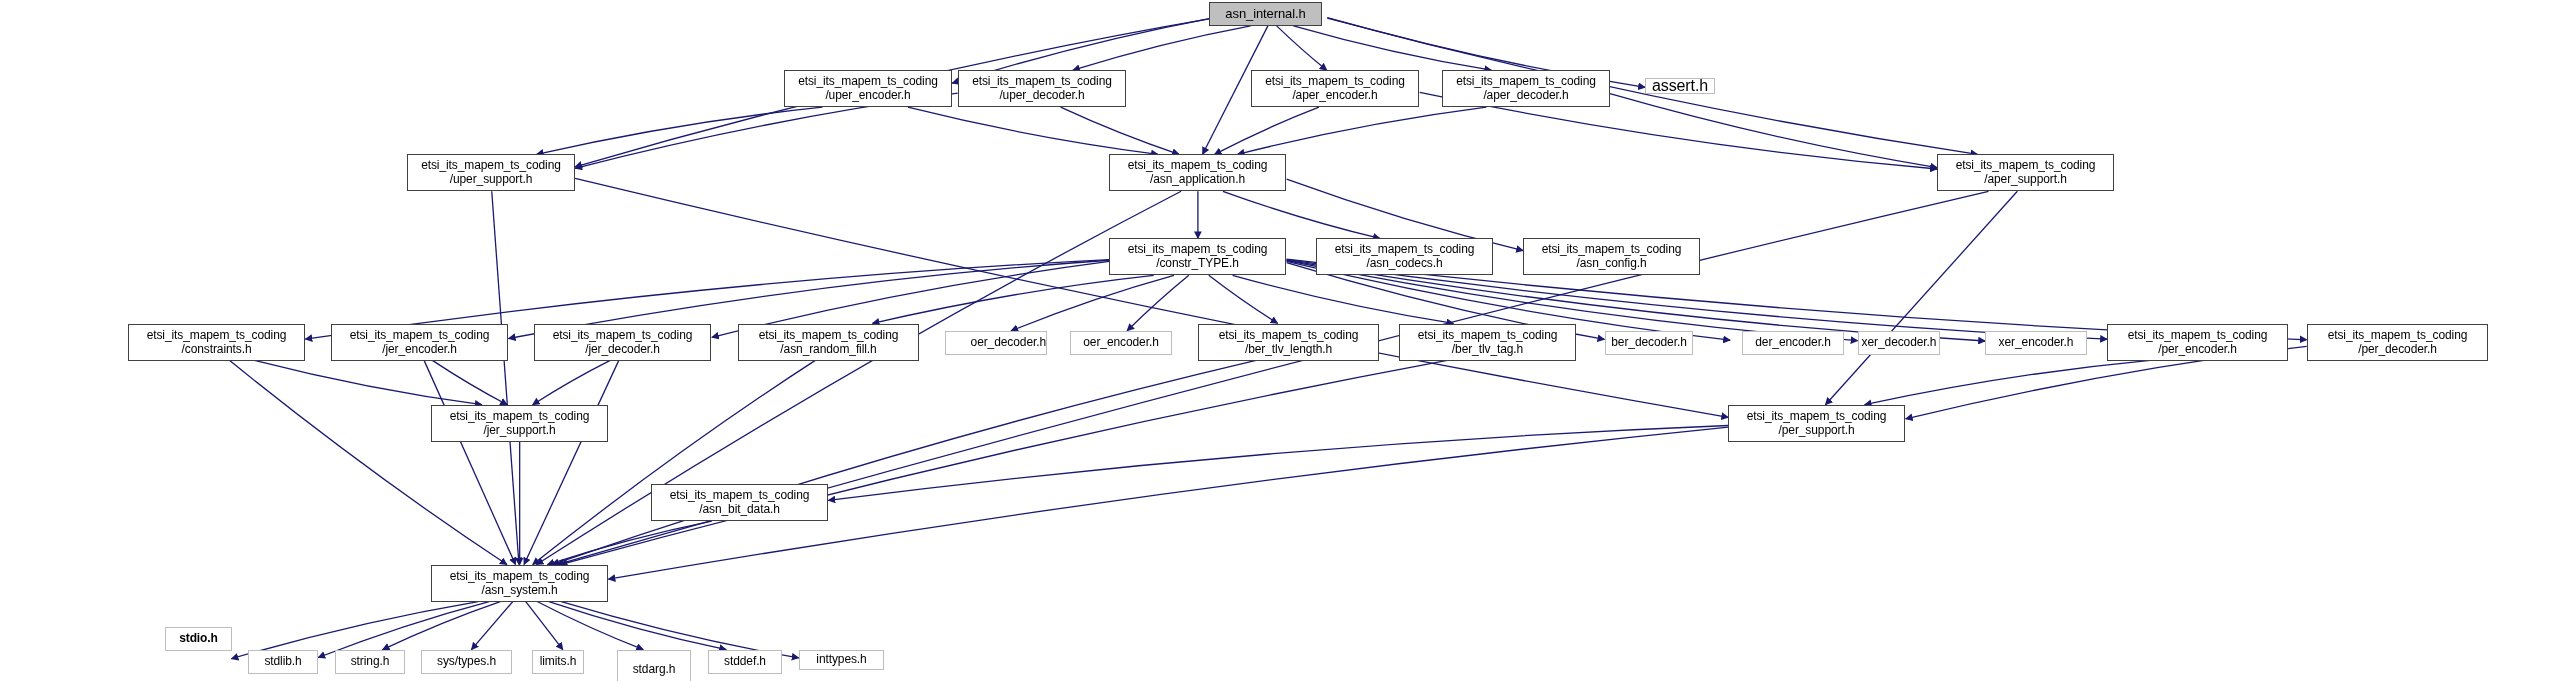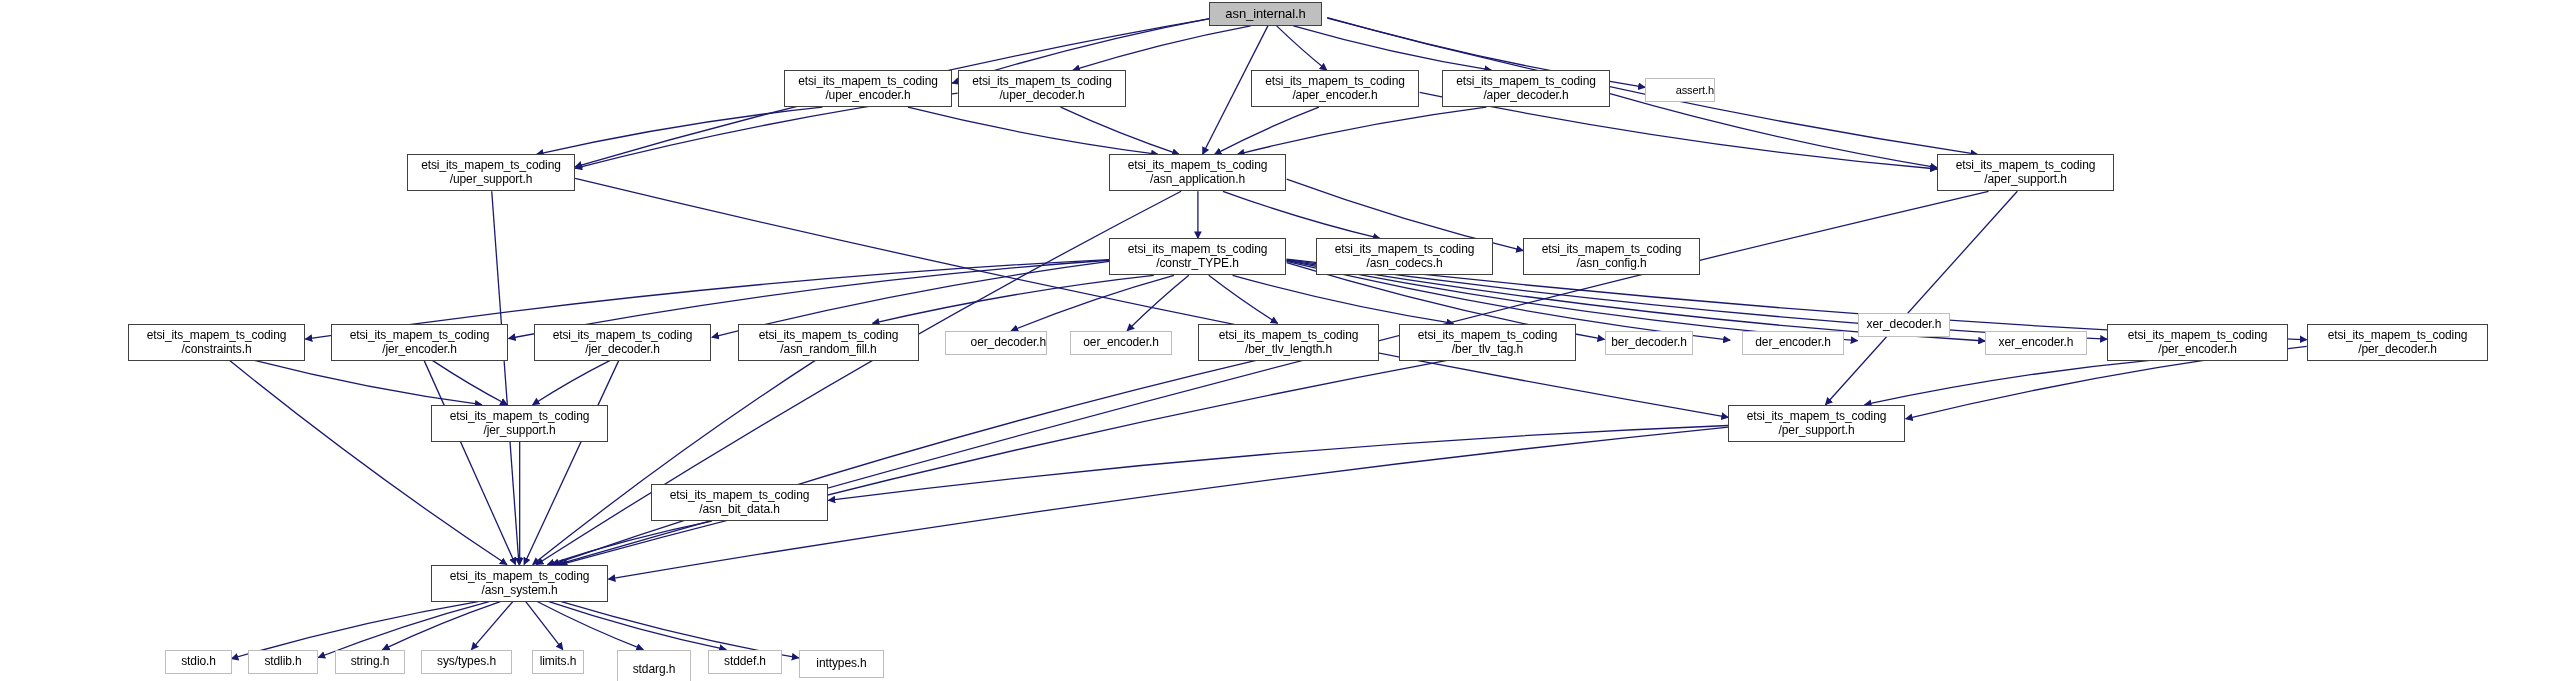--- a/index.html
+++ b/index.html
@@ -129,21 +129,21 @@
   <div id="node-layer">
       <div class="node root" style="left: 1209px; top: 1.8px; width: 113px; height: 24px; font-size: 13px;"><span class="node-label">asn_internal.h</span></div>
       <div class="node" style="left: 784px; top: 70px; width: 168px; height: 37px; font-size: 12px;"><span class="node-label">etsi_its_mapem_ts_coding
 /uper_encoder.h</span></div>
       <div class="node" style="left: 958px; top: 70px; width: 168px; height: 37px; font-size: 12px;"><span class="node-label">etsi_its_mapem_ts_coding
 /uper_decoder.h</span></div>
       <div class="node" style="left: 1251px; top: 70px; width: 168px; height: 37px; font-size: 12px;"><span class="node-label">etsi_its_mapem_ts_coding
 /aper_encoder.h</span></div>
       <div class="node" style="left: 1442px; top: 70px; width: 168px; height: 37px; font-size: 12px;"><span class="node-label">etsi_its_mapem_ts_coding
 /aper_decoder.h</span></div>
-      <div class="node external" style="left: 1645px; top: 78px; width: 70px; height: 24px; font-size: 11px; text-align: right;"><span class="node-label">assert.h</span></div>
+      <div class="node external" style="left: 1645px; top: 78px; width: 70px; height: 16px; font-size: 16px;"><span class="node-label">assert.h</span></div>
       <div class="node" style="left: 407px; top: 154px; width: 168px; height: 37px; font-size: 12px;"><span class="node-label">etsi_its_mapem_ts_coding
 /uper_support.h</span></div>
       <div class="node" style="left: 1109px; top: 154px; width: 177px; height: 37px; font-size: 12px;"><span class="node-label">etsi_its_mapem_ts_coding
 /asn_application.h</span></div>
       <div class="node" style="left: 1937px; top: 154px; width: 177px; height: 37px; font-size: 12px;"><span class="node-label">etsi_its_mapem_ts_coding
 /aper_support.h</span></div>
       <div class="node" style="left: 1109px; top: 238px; width: 177px; height: 37px; font-size: 12px;"><span class="node-label">etsi_its_mapem_ts_coding
 /constr_TYPE.h</span></div>
       <div class="node" style="left: 1316px; top: 238px; width: 177px; height: 37px; font-size: 12px;"><span class="node-label">etsi_its_mapem_ts_coding
 /asn_codecs.h</span></div>
@@ -158,37 +158,37 @@
       <div class="node" style="left: 738px; top: 324px; width: 181px; height: 37px; font-size: 12px;"><span class="node-label">etsi_its_mapem_ts_coding
 /asn_random_fill.h</span></div>
       <div class="node external" style="left: 945px; top: 331px; width: 102px; height: 24px; font-size: 12px; text-align: right;"><span class="node-label">oer_decoder.h</span></div>
       <div class="node external" style="left: 1070px; top: 331px; width: 102px; height: 24px; font-size: 12px;"><span class="node-label">oer_encoder.h</span></div>
       <div class="node" style="left: 1198px; top: 324px; width: 181px; height: 37px; font-size: 12px;"><span class="node-label">etsi_its_mapem_ts_coding
 /ber_tlv_length.h</span></div>
       <div class="node" style="left: 1399px; top: 324px; width: 177px; height: 37px; font-size: 12px;"><span class="node-label">etsi_its_mapem_ts_coding
 /ber_tlv_tag.h</span></div>
       <div class="node external" style="left: 1605px; top: 331px; width: 88px; height: 24px; font-size: 12px;"><span class="node-label">ber_decoder.h</span></div>
       <div class="node external" style="left: 1730px; top: 331px; width: 102px; height: 24px; font-size: 12px; margin-left: 12px;"><span class="node-label">der_encoder.h</span></div>
-      <div class="node external" style="left: 1858px; top: 313px; width: 92px; height: 24px; font-size: 12px;"><span class="node-label">xer_decoder.h</span></div>
+      <div class="node external" style="left: 1858px; top: 331px; width: 82px; height: 24px; font-size: 12px;"><span class="node-label">xer_decoder.h</span></div>
       <div class="node external" style="left: 1985px; top: 331px; width: 102px; height: 24px; font-size: 12px; justify-content: center;"><span class="node-label">xer_encoder.h</span></div>
       <div class="node" style="left: 2107px; top: 324px; width: 181px; height: 37px; font-size: 12px;"><span class="node-label">etsi_its_mapem_ts_coding
 /per_encoder.h</span></div>
       <div class="node" style="left: 2307px; top: 324px; width: 181px; height: 37px; font-size: 12px;"><span class="node-label">etsi_its_mapem_ts_coding
 /per_decoder.h</span></div>
       <div class="node" style="left: 431px; top: 405px; width: 177px; height: 37px; font-size: 12px;"><span class="node-label">etsi_its_mapem_ts_coding
 /jer_support.h</span></div>
       <div class="node" style="left: 1728px; top: 405px; width: 177px; height: 37px; font-size: 12px;"><span class="node-label">etsi_its_mapem_ts_coding
 /per_support.h</span></div>
       <div class="node" style="left: 651px; top: 484px; width: 177px; height: 37px; font-size: 12px;"><span class="node-label">etsi_its_mapem_ts_coding
 /asn_bit_data.h</span></div>
       <div class="node" style="left: 431px; top: 565px; width: 177px; height: 37px; font-size: 12px;"><span class="node-label">etsi_its_mapem_ts_coding
 /asn_system.h</span></div>
-      <div class="node external" style="left: 165px; top: 650px; width: 67px; height: 24px; font-size: 12px;"><span class="node-label">stdio.h</span></div>
+      <div class="node external" style="left: 165px; top: 627px; width: 67px; height: 24px; font-size: 12px; font-weight: bold;"><span class="node-label">stdio.h</span></div>
       <div class="node external" style="left: 248px; top: 650px; width: 70px; height: 24px; font-size: 12px;"><span class="node-label">stdlib.h</span></div>
       <div class="node external" style="left: 335px; top: 650px; width: 70px; height: 24px; font-size: 12px;"><span class="node-label">string.h</span></div>
       <div class="node external" style="left: 421px; top: 650px; width: 91px; height: 24px; font-size: 12px; text-align: center;"><span class="node-label">sys/types.h</span></div>
       <div class="node external" style="left: 532px; top: 650px; width: 52px; height: 24px; font-size: 12px;"><span class="node-label">limits.h</span></div>
       <div class="node external" style="left: 617px; top: 650px; width: 74px; height: 40px; font-size: 12px;"><span class="node-label">stdarg.h</span></div>
       <div class="node external" style="left: 708px; top: 650px; width: 74px; height: 24px; font-size: 12px;"><span class="node-label">stddef.h</span></div>
-      <div class="node external" style="left: 799px; top: 650px; width: 85px; height: 28px; font-size: 12px; justify-content: flex-end;"><span class="node-label">inttypes.h</span></div>
+      <div class="node external" style="left: 799px; top: 650px; width: 85px; height: 20px; font-size: 12px; justify-content: flex-end;"><span class="node-label">inttypes.h</span></div>
     </div>
 </div>
 
 
 </body></html>

